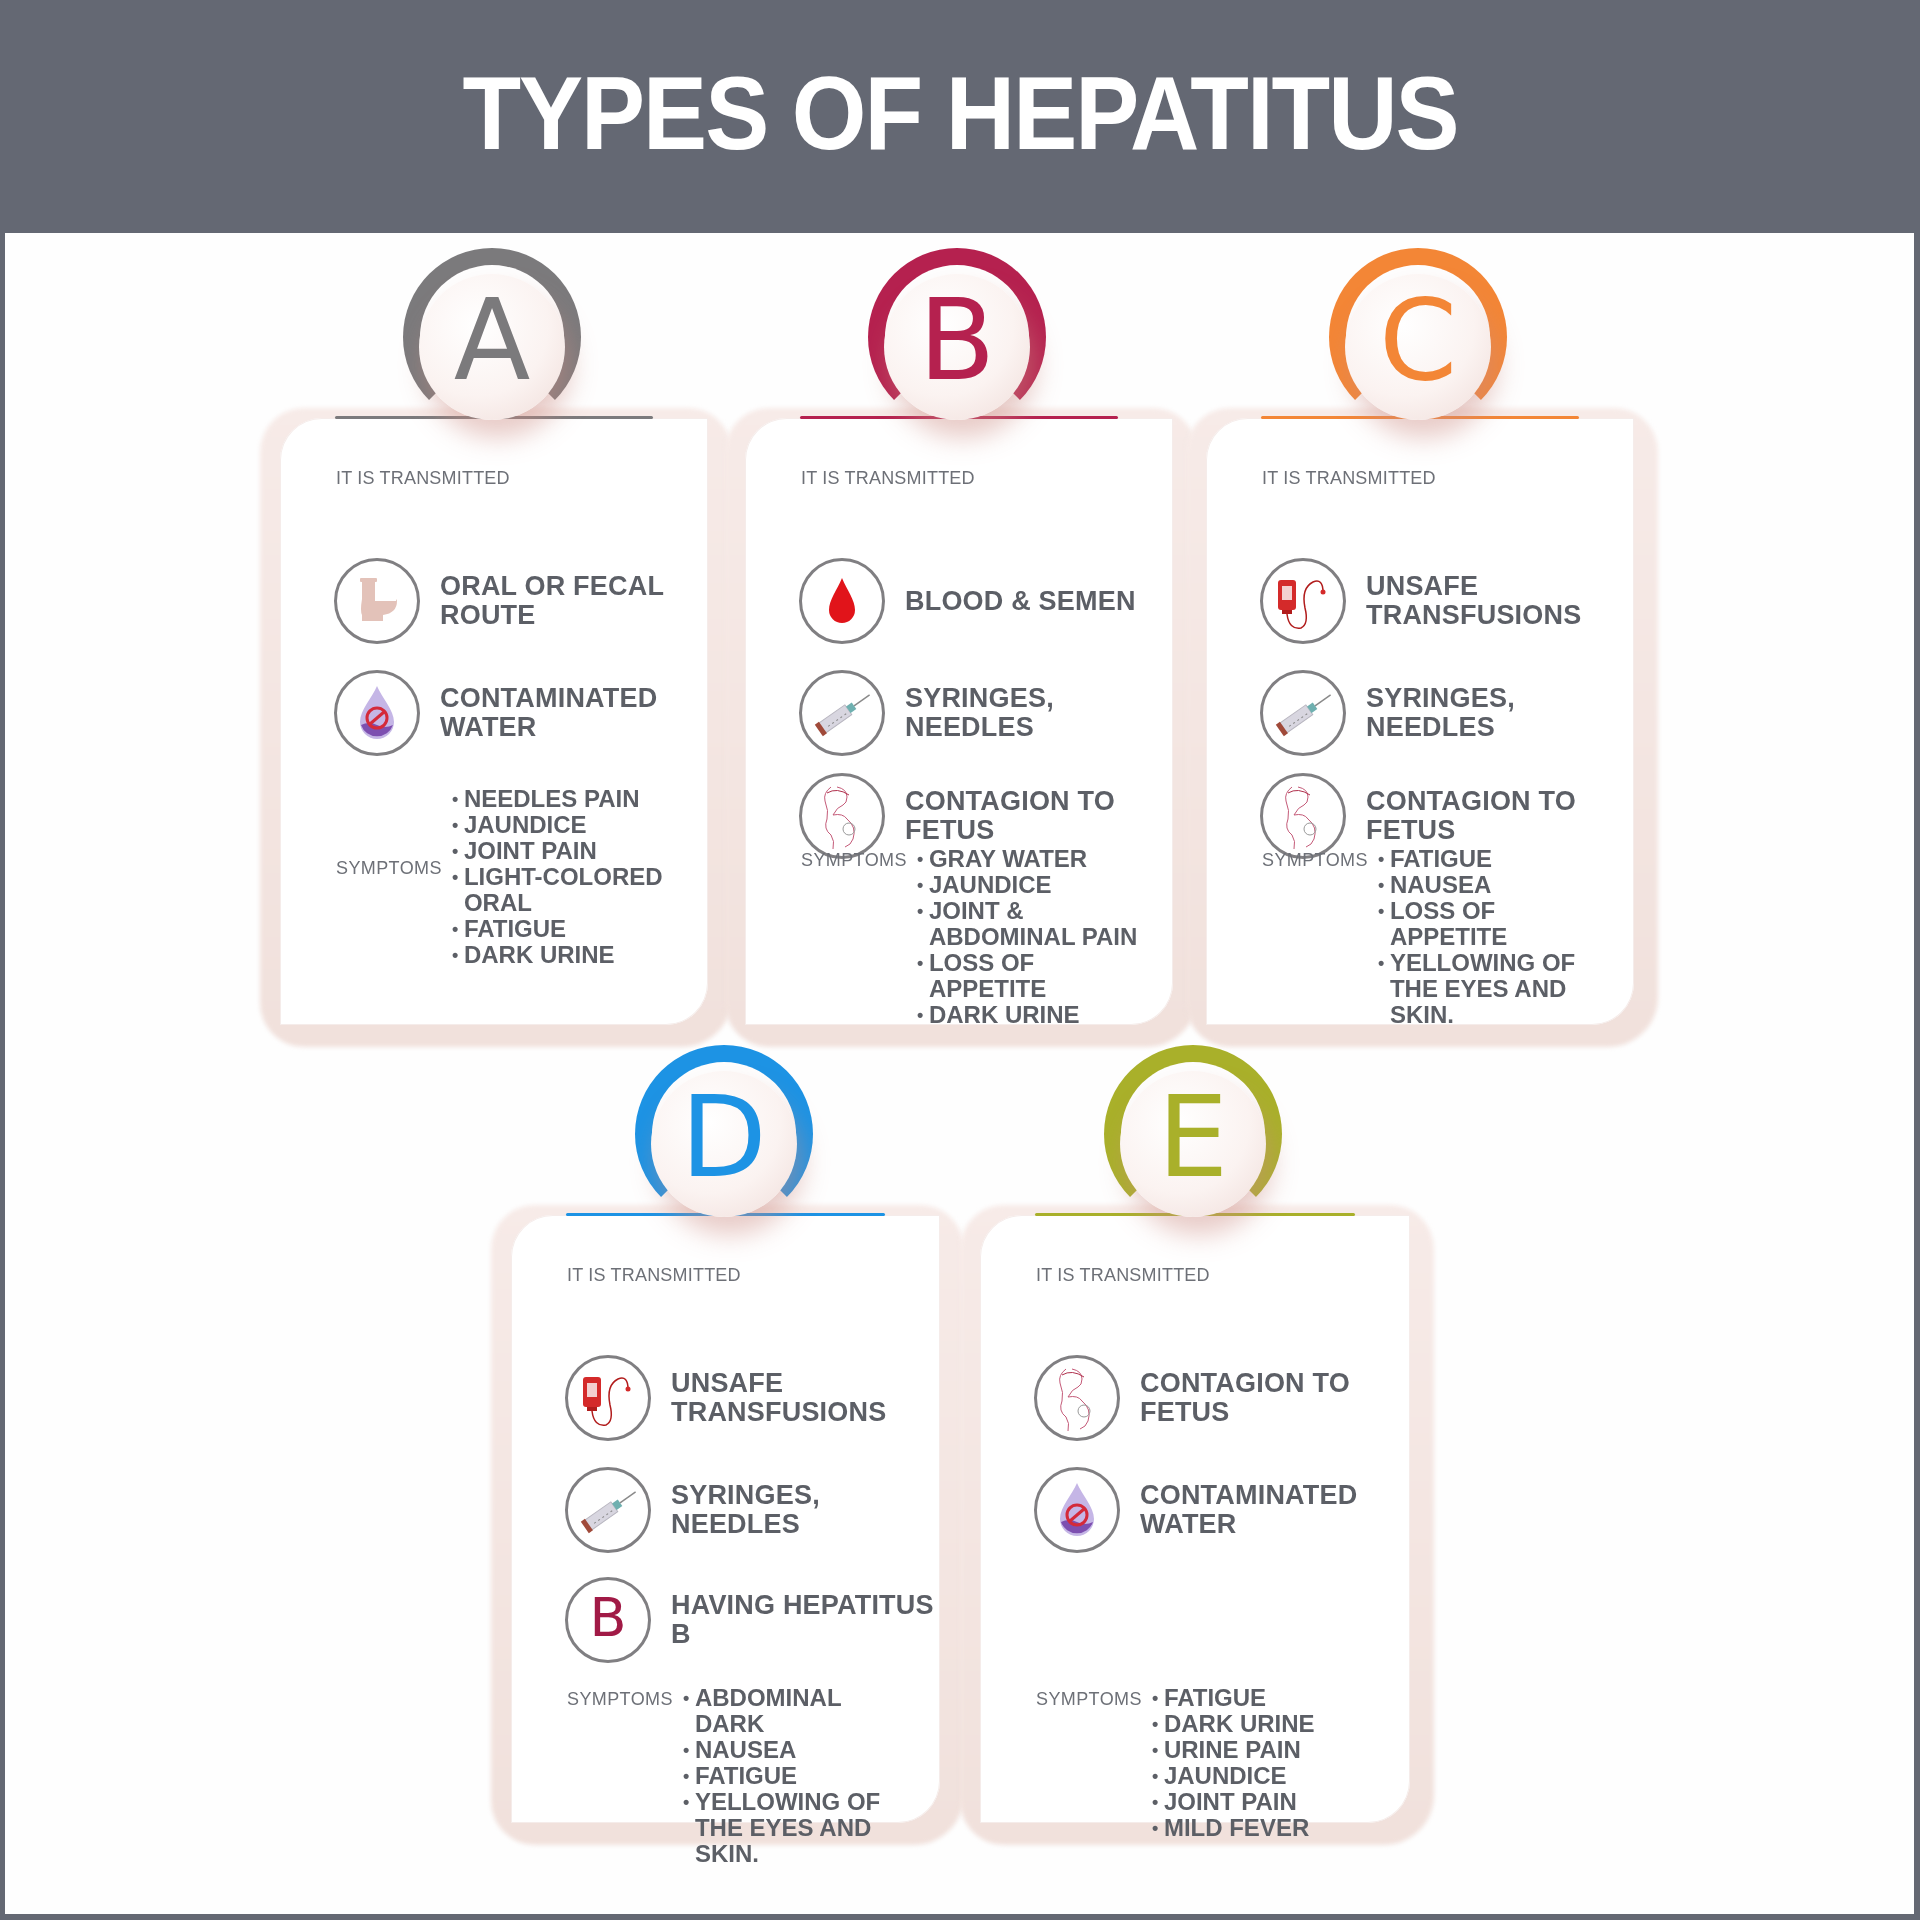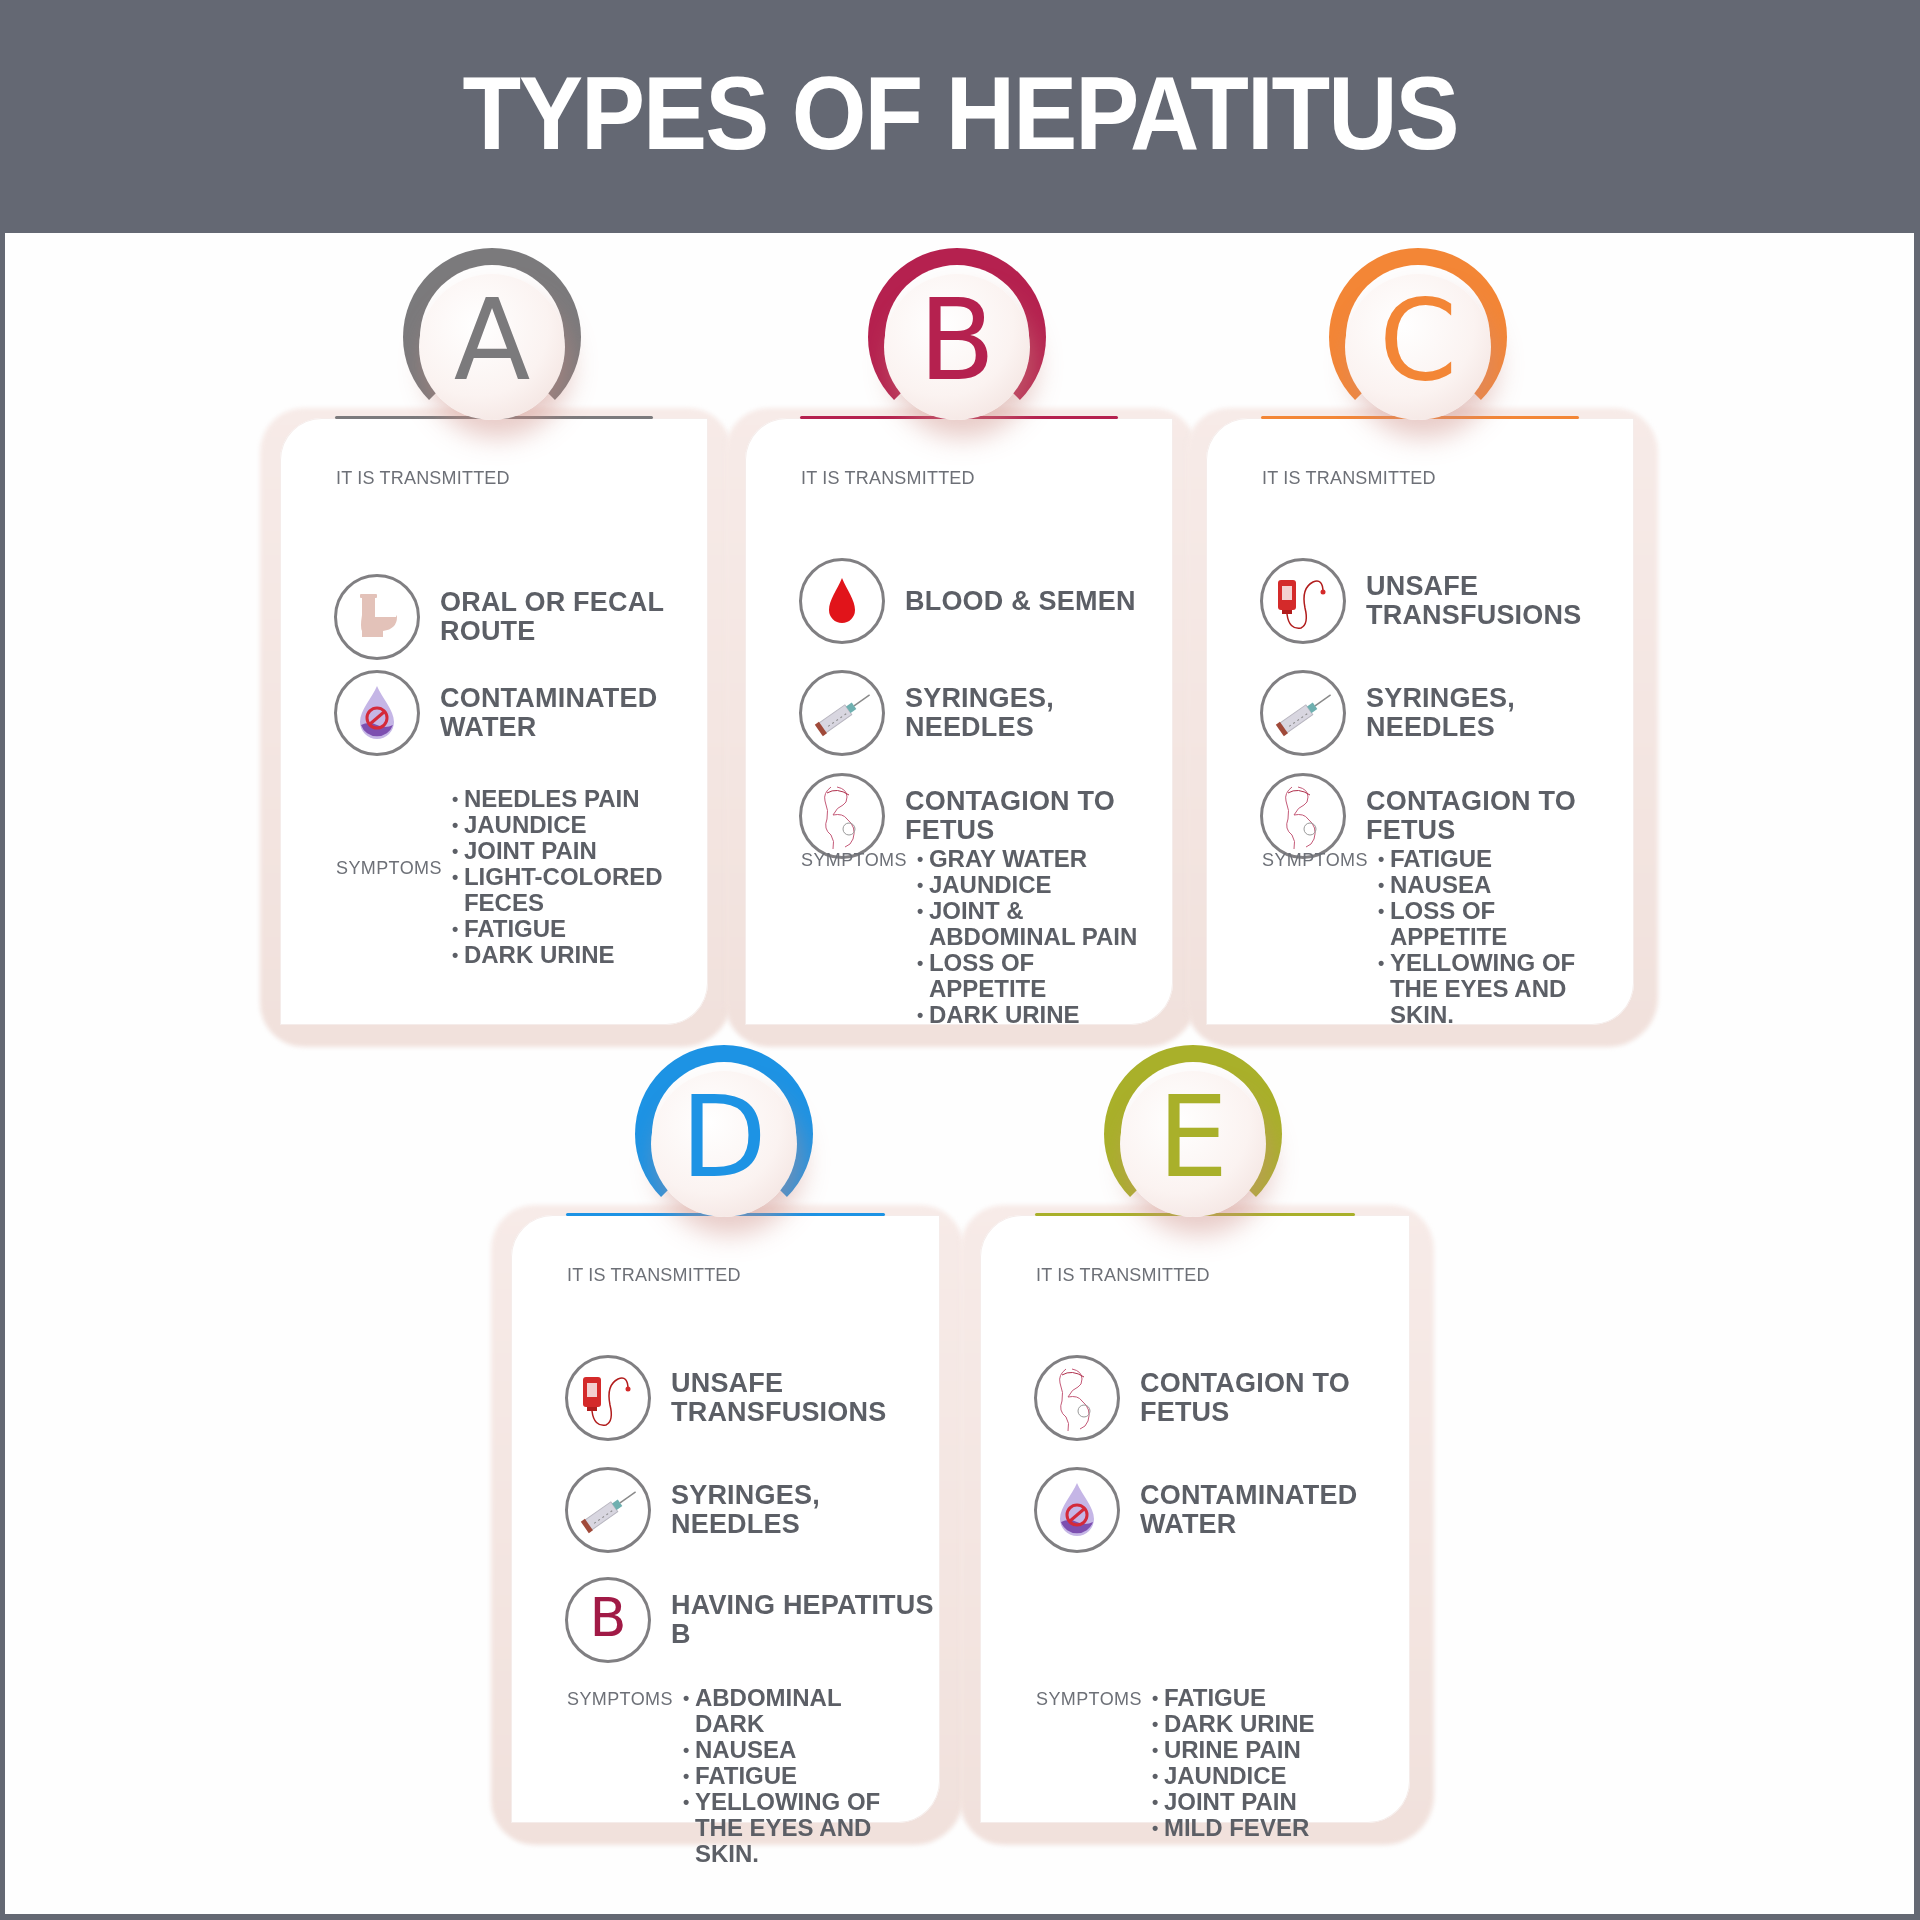--- a/index.html
+++ b/index.html
@@ -106,21 +106,21 @@
     <div class="card-shadow"></div>
     <div class="card"></div>
     <div class="accent-line" style="background:#7b7a7c"></div>
     <div class="badge">
       <div class="badge-ring" style="border-color:#7b7a7c"></div>
       <div class="badge-disc">
         <span class="badge-letter" style="color:#7b7a7c">A</span>
       </div>
     </div>
     <div class="section-label">IT IS TRANSMITTED</div>
-      <div class="trans-item" style="top:156px">
+      <div class="trans-item" style="top:140px">
         <div class="icon-circle">
   <svg viewBox="0 0 70 70">
             <g fill="#e3c2b9">
     <rect x="20" y="14" width="13" height="26" rx="2"></rect>
     <rect x="18" y="12" width="17" height="4" rx="1"></rect>
     <path d="M33 33 h20 a2 2 0 0 1 2 2 q0 12 -14 14 v6 h-21 v-6 q-2 -4 0 -16 z"></path>
   </g>
             <rect x="33" y="33" width="21" height="2" fill="#fff"></rect>
           </svg>
 </div>
@@ -136,21 +136,21 @@
   </svg>
 </div>
         <div class="trans-text">CONTAMINATED WATER</div>
       </div>
     <div class="symptoms" style="top:368px">
       <span class="symptoms-label" style="margin-top:72px">SYMPTOMS</span>
       <ul class="symptom-list" style="width:230px">
         <li>NEEDLES PAIN</li>
           <li>JAUNDICE</li>
           <li>JOINT PAIN</li>
-          <li>LIGHT-COLORED FECES</li>
+          <li>LIGHT-COLORED ORAL</li>
           <li>FATIGUE</li>
           <li>DARK URINE</li>
       </ul>
     </div>
     </section>
     <section class="card-wrap" style="left: 740px; top: 185px; width: 428px; height: 607px;">
     <div class="card-shadow"></div>
     <div class="card"></div>
     <div class="accent-line" style="background:#b5214f"></div>
     <div class="badge">

